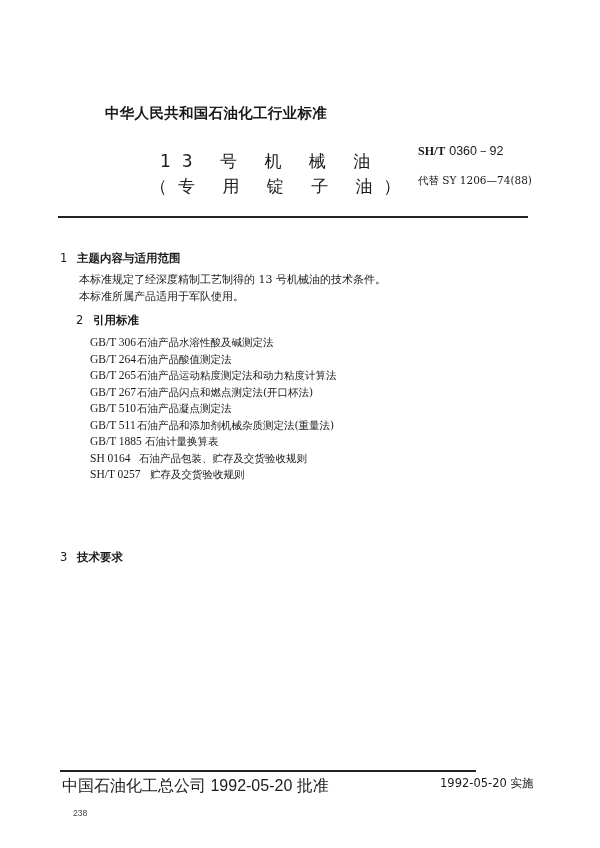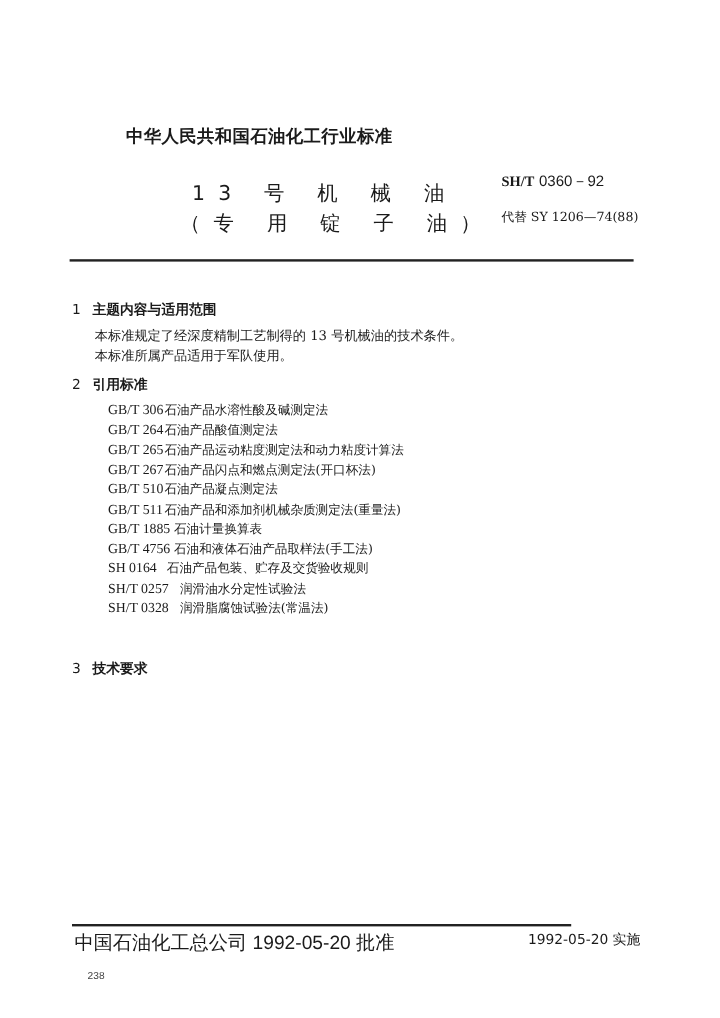--- a/index.html
+++ b/index.html
@@ -44,36 +44,34 @@
 <div class="abs replaces">代替 SY 1206—74(88)</div>
 
 <div class="rule rule-top"></div>
 
 <div class="abs section-h" style="left:60px; top:251px;">
   <span class="sec-num">1</span><span>主题内容与适用范围</span>
 </div>
 <div class="abs para" style="left:79px; top:272px;">本标准规定了经深度精制工艺制得的 13 号机械油的技术条件。</div>
 <div class="abs para" style="left:79px; top:289px;">本标准所属产品适用于军队使用。</div>
 
-<div class="abs section-h" style="left:60px; top:313px;">
+<div class="abs section-h" style="left:76px; top:313px;">
   <span class="sec-num">2</span><span>引用标准</span>
 </div>
 
 <div class="abs ref-list">
   <div class="ref-row"><span class="ref-code" style="width:47px">GB/T 306</span><span class="ref-title">石油产品水溶性酸及碱测定法</span></div>
   <div class="ref-row"><span class="ref-code" style="width:47px">GB/T 264</span><span class="ref-title">石油产品酸值测定法</span></div>
   <div class="ref-row"><span class="ref-code" style="width:47px">GB/T 265</span><span class="ref-title">石油产品运动粘度测定法和动力粘度计算法</span></div>
   <div class="ref-row"><span class="ref-code" style="width:47px">GB/T 267</span><span class="ref-title">石油产品闪点和燃点测定法(开口杯法)</span></div>
   <div class="ref-row"><span class="ref-code" style="width:47px">GB/T 510</span><span class="ref-title">石油产品凝点测定法</span></div>
   <div class="ref-row"><span class="ref-code" style="width:47px">GB/T 511</span><span class="ref-title">石油产品和添加剂机械杂质测定法(重量法)</span></div>
   <div class="ref-row"><span class="ref-code" style="width:55px">GB/T 1885</span><span class="ref-title">石油计量换算表</span></div>
-  <div class="ref-row"><span class="ref-code" style="width:55px">GB/T 4756</span><span class="ref-title">石油和液体石油产品取样法(手工法)</span></div>
   <div class="ref-row"><span class="ref-code" style="width:49px">SH 0164</span><span class="ref-title">石油产品包装、贮存及交货验收规则</span></div>
-  <div class="ref-row"><span class="ref-code" style="width:60px">SH/T 0257</span><span class="ref-title">润滑油水分定性试验法</span></div>
-  <div class="ref-row"><span class="ref-code" style="width:60px">SH/T 0328</span><span class="ref-title">润滑脂腐蚀试验法(常温法)</span></div>
+  <div class="ref-row"><span class="ref-code" style="width:60px">SH/T 0257</span><span class="ref-title">贮存及交货验收规则</span></div>
 </div>
 
 <div class="abs section-h" style="left:60px; top:550px;">
   <span class="sec-num">3</span><span>技术要求</span>
 </div>
 
 <div class="rule rule-bottom"></div>
 <div class="abs footer-left">中国石油化工总公司 1992-05-20 批准</div>
 <div class="abs footer-right">1992-05-20 实施</div>
 <div class="abs page-num">238</div>

